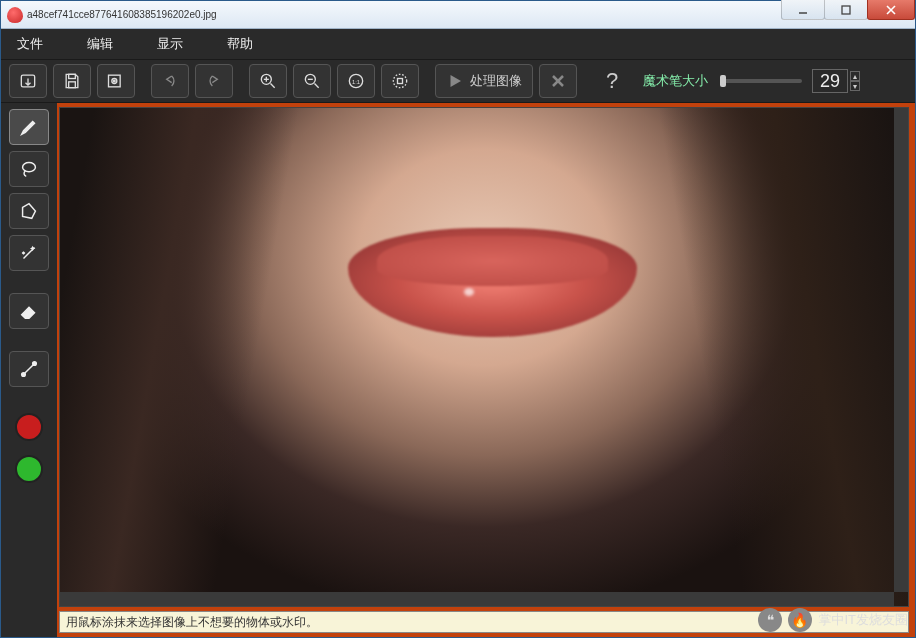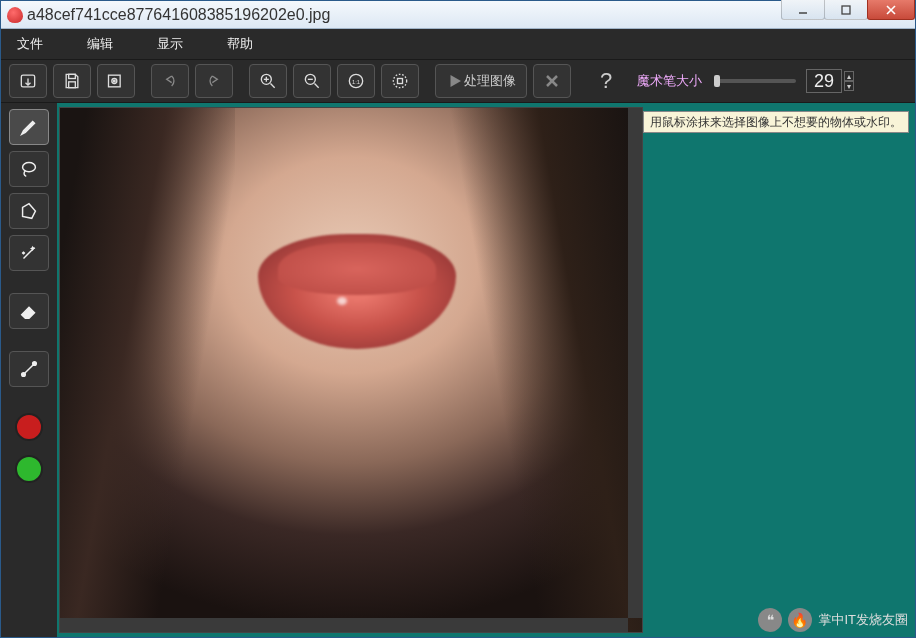--- a/index.html
+++ b/index.html
@@ -1,45 +1,45 @@
 <!DOCTYPE html>
 <html><head>
 <meta charset="utf-8">
 <style>
 * { margin:0; padding:0; box-sizing:border-box; font-family:"Microsoft YaHei","Segoe UI",sans-serif; user-select:none; }
 body { background:#5b8bb4; width:916px; height:638px; overflow:hidden; }
 .window { width:916px; height:638px; background:#2a2a2a; border:1px solid #2a5a8a; display:flex; flex-direction:column; }
-.titlebar { height:28px; background:linear-gradient(#f4f8fc,#dde8f4); display:flex; align-items:center; padding-left:6px; font-size:16px; color:#333; border-bottom:1px solid #a0b4c8; }
+.titlebar { height:28px; background:linear-gradient(#f4f8fc,#dde8f4); display:flex; align-items:center; padding-left:6px; font-size:10px; color:#333; border-bottom:1px solid #a0b4c8; }
 .titlebar-icon { width:16px; height:16px; margin-right:4px; background:radial-gradient(circle at 40% 35%,#ff6b6b,#c92a2a); border-radius:50% 50% 50% 50% / 60% 60% 40% 40%; }
 .titlebar-text { flex:1; }
 .win-controls { display:flex; height:100%; }
 .win-btn { width:44px; height:20px; margin-top:-1px; display:flex; align-items:center; justify-content:center; border:1px solid rgba(0,0,0,.2); border-top:none; background:linear-gradient(#f0f4f8,#d8e4f0); margin-left:-1px; font-size:11px; color:#444; cursor:pointer; }
 .win-btn.close { background:linear-gradient(#e67a6a,#c84a3a); color:#fff; border-color:#a03020; width:48px; border-top-right-radius:0; border-bottom-right-radius:3px; border-bottom-left-radius:3px; }
 .win-btn.min,.win-btn.max{border-bottom-left-radius:3px;border-bottom-right-radius:3px;}
 .menubar { height:30px; background:#2a2a2a; display:flex; align-items:center; padding:0 8px; gap:28px; color:#eee; font-size:13px; }
 .menubar span { cursor:pointer; padding:4px 8px; }
 .toolbar { height:44px; background:#2a2a2a; display:flex; align-items:center; padding:0 8px; gap:6px; border-top:1px solid #1a1a1a; border-bottom:1px solid #1a1a1a; }
 .tb-btn { width:38px; height:34px; border:1px solid #555; border-radius:4px; background:#333; display:flex; align-items:center; justify-content:center; color:#ddd; cursor:pointer; }
 .tb-btn svg { width:20px; height:20px; stroke:#ddd; fill:none; stroke-width:1.6; }
 .tb-sep{width:4px;}
-.tb-label { color:#f0abfc; font-size:13px; margin:0 6px; }
+.tb-label { color:#86efac; font-size:13px; margin:0 6px; }
 .slider { width:82px; height:4px; background:#555; border-radius:2px; position:relative; }
 .slider-thumb{position:absolute;left:0;top:-4px;width:6px;height:12px;background:#ccc;border-radius:2px;}
 .spin { display:flex; align-items:center; margin-left:4px; }
 .spin-input { width:36px; height:24px; background:#2a2a2a; border:1px solid #666; color:#eee; text-align:center; font-size:18px; }
 .spin-arrows{display:flex;flex-direction:column;margin-left:2px;}
 .spin-arrows div{width:10px;height:10px;font-size:8px;color:#ccc;line-height:9px;text-align:center;border:1px solid #666;cursor:pointer;}
 .content { flex:1; display:flex; min-height:0; }
 .sidebar { width:56px; background:#2a2a2a; display:flex; flex-direction:column; align-items:center; padding-top:6px; gap:6px; }
 .side-btn { width:40px; height:36px; border:1px solid #555; border-radius:4px; background:#333; display:flex; align-items:center; justify-content:center; cursor:pointer; }
 .side-btn.active{background:#4a4a4a;border-color:#888;}
 .side-btn svg{width:22px;height:22px;stroke:#eee;fill:none;stroke-width:1.6;}
 .color-circle{width:28px;height:28px;border-radius:50%;border:2px solid #222;}
 .gap{height:10px;}
-.canvas-area { flex:1; background:#0f766e; display:flex; padding:4px 6px 4px 2px; min-width:0;justify-content:flex-end; }
+.canvas-area { flex:1; background:#c2410c; display:flex; flex-direction:column; padding:4px 6px 4px 2px; min-width:0;justify-content:flex-end; }
 .canvas { flex:1; background:#1a1a1a; border:1px solid #444; position:relative; overflow:hidden; }
 .image-mock{position:absolute;left:0;right:0;top:0;bottom:0;background:
  radial-gradient(ellipse 420px 360px at 50% 30%, #e8c9b5 0%, #d4a890 30%, #8a6858 55%, #3a2825 75%, #1a1210 100%);
 }
 .hair-l{position:absolute;left:0;top:0;width:30%;height:100%;background:linear-gradient(100deg,#1a1412 10%,#3a2822 40%,transparent 70%);}
 .hair-r{position:absolute;right:0;top:0;width:35%;height:100%;background:linear-gradient(260deg,#1a1412 5%,#2e2018 35%,transparent 65%);}
 .lips{position:absolute;left:34%;top:24%;width:34%;height:22%;background:radial-gradient(ellipse at 50% 50%,#e8756a 10%,#c8524a 45%,#9a3a38 80%);border-radius:50% 50% 55% 55% / 40% 40% 70% 70%;filter:blur(1px);}
 .lips:before{content:"";position:absolute;left:10%;top:8%;width:80%;height:45%;background:radial-gradient(ellipse,#d8645c,#b84842);border-radius:50% 50% 60% 60%/60% 60% 40% 40%;}
 .lips:after{content:"";position:absolute;left:40%;top:55%;width:10px;height:8px;background:rgba(255,255,255,.7);border-radius:50%;filter:blur(1px);}
 .mouth-dark{position:absolute;left:40%;top:29%;width:22%;height:6%;background:#3a1815;border-radius:40%;filter:blur(2px);}
@@ -138,21 +138,21 @@
           <text x="12" y="15" font-size="7" text-anchor="middle" fill="#ddd" stroke="none">1:1</text>
         </svg>
       </div>
     <div class="tb-btn">
         <svg viewBox="0 0 24 24">
           <circle cx="12" cy="12" r="8" stroke-dasharray="2 2"></circle>
           <rect x="9" y="9" width="6" height="6"></rect>
         </svg>
       </div>
     <div class="tb-sep"></div>
-    <div class="tb-btn" style="width:auto;padding:12px 10px;">
+    <div class="tb-btn" style="width:auto;padding:12px 10px;gap:6px">
       <svg viewBox="0 0 24 24" style="width:18px;fill:#888;stroke:none">
           <path d="M6 4l14 8-14 8z"></path>
         </svg>
       <span style="font-size:13px;color:#ccc">处理图像</span>
     </div>
     <div class="tb-btn">
         <svg viewBox="0 0 24 24" style="stroke:#888;stroke-width:3">
           <line x1="6" y1="6" x2="18" y2="18"></line>
           <line x1="18" y1="6" x2="6" y2="18"></line>
         </svg>

